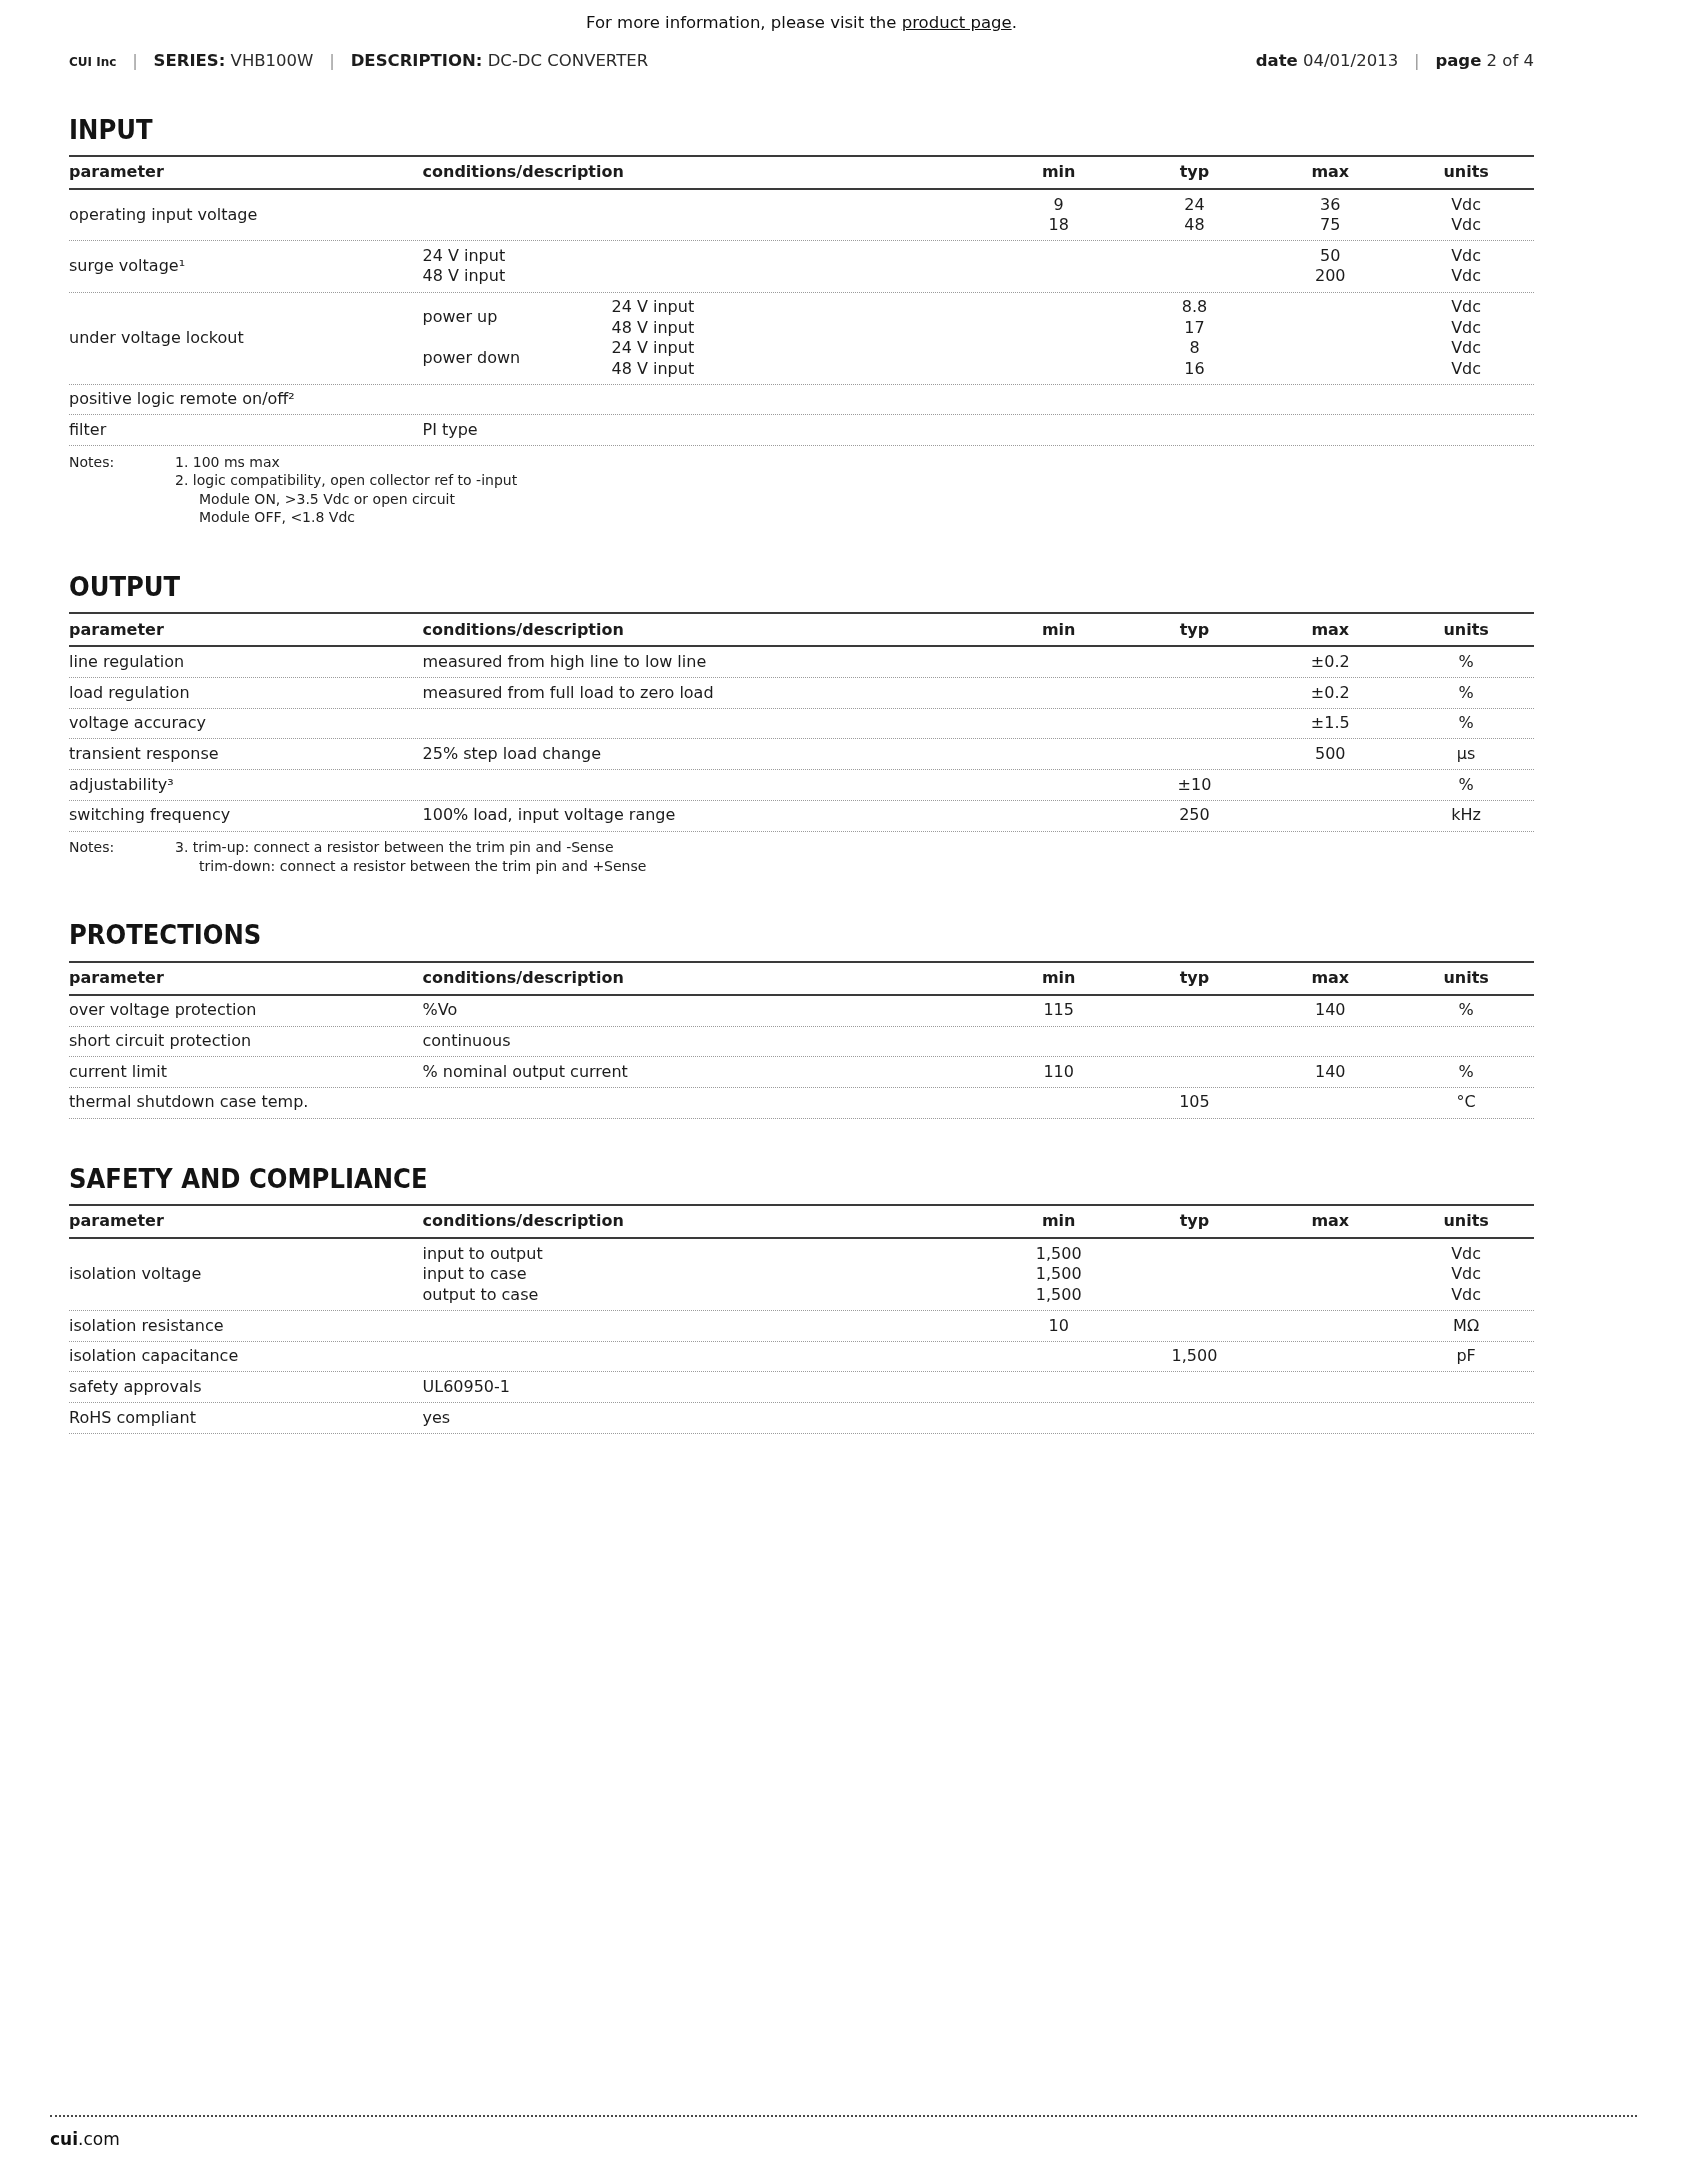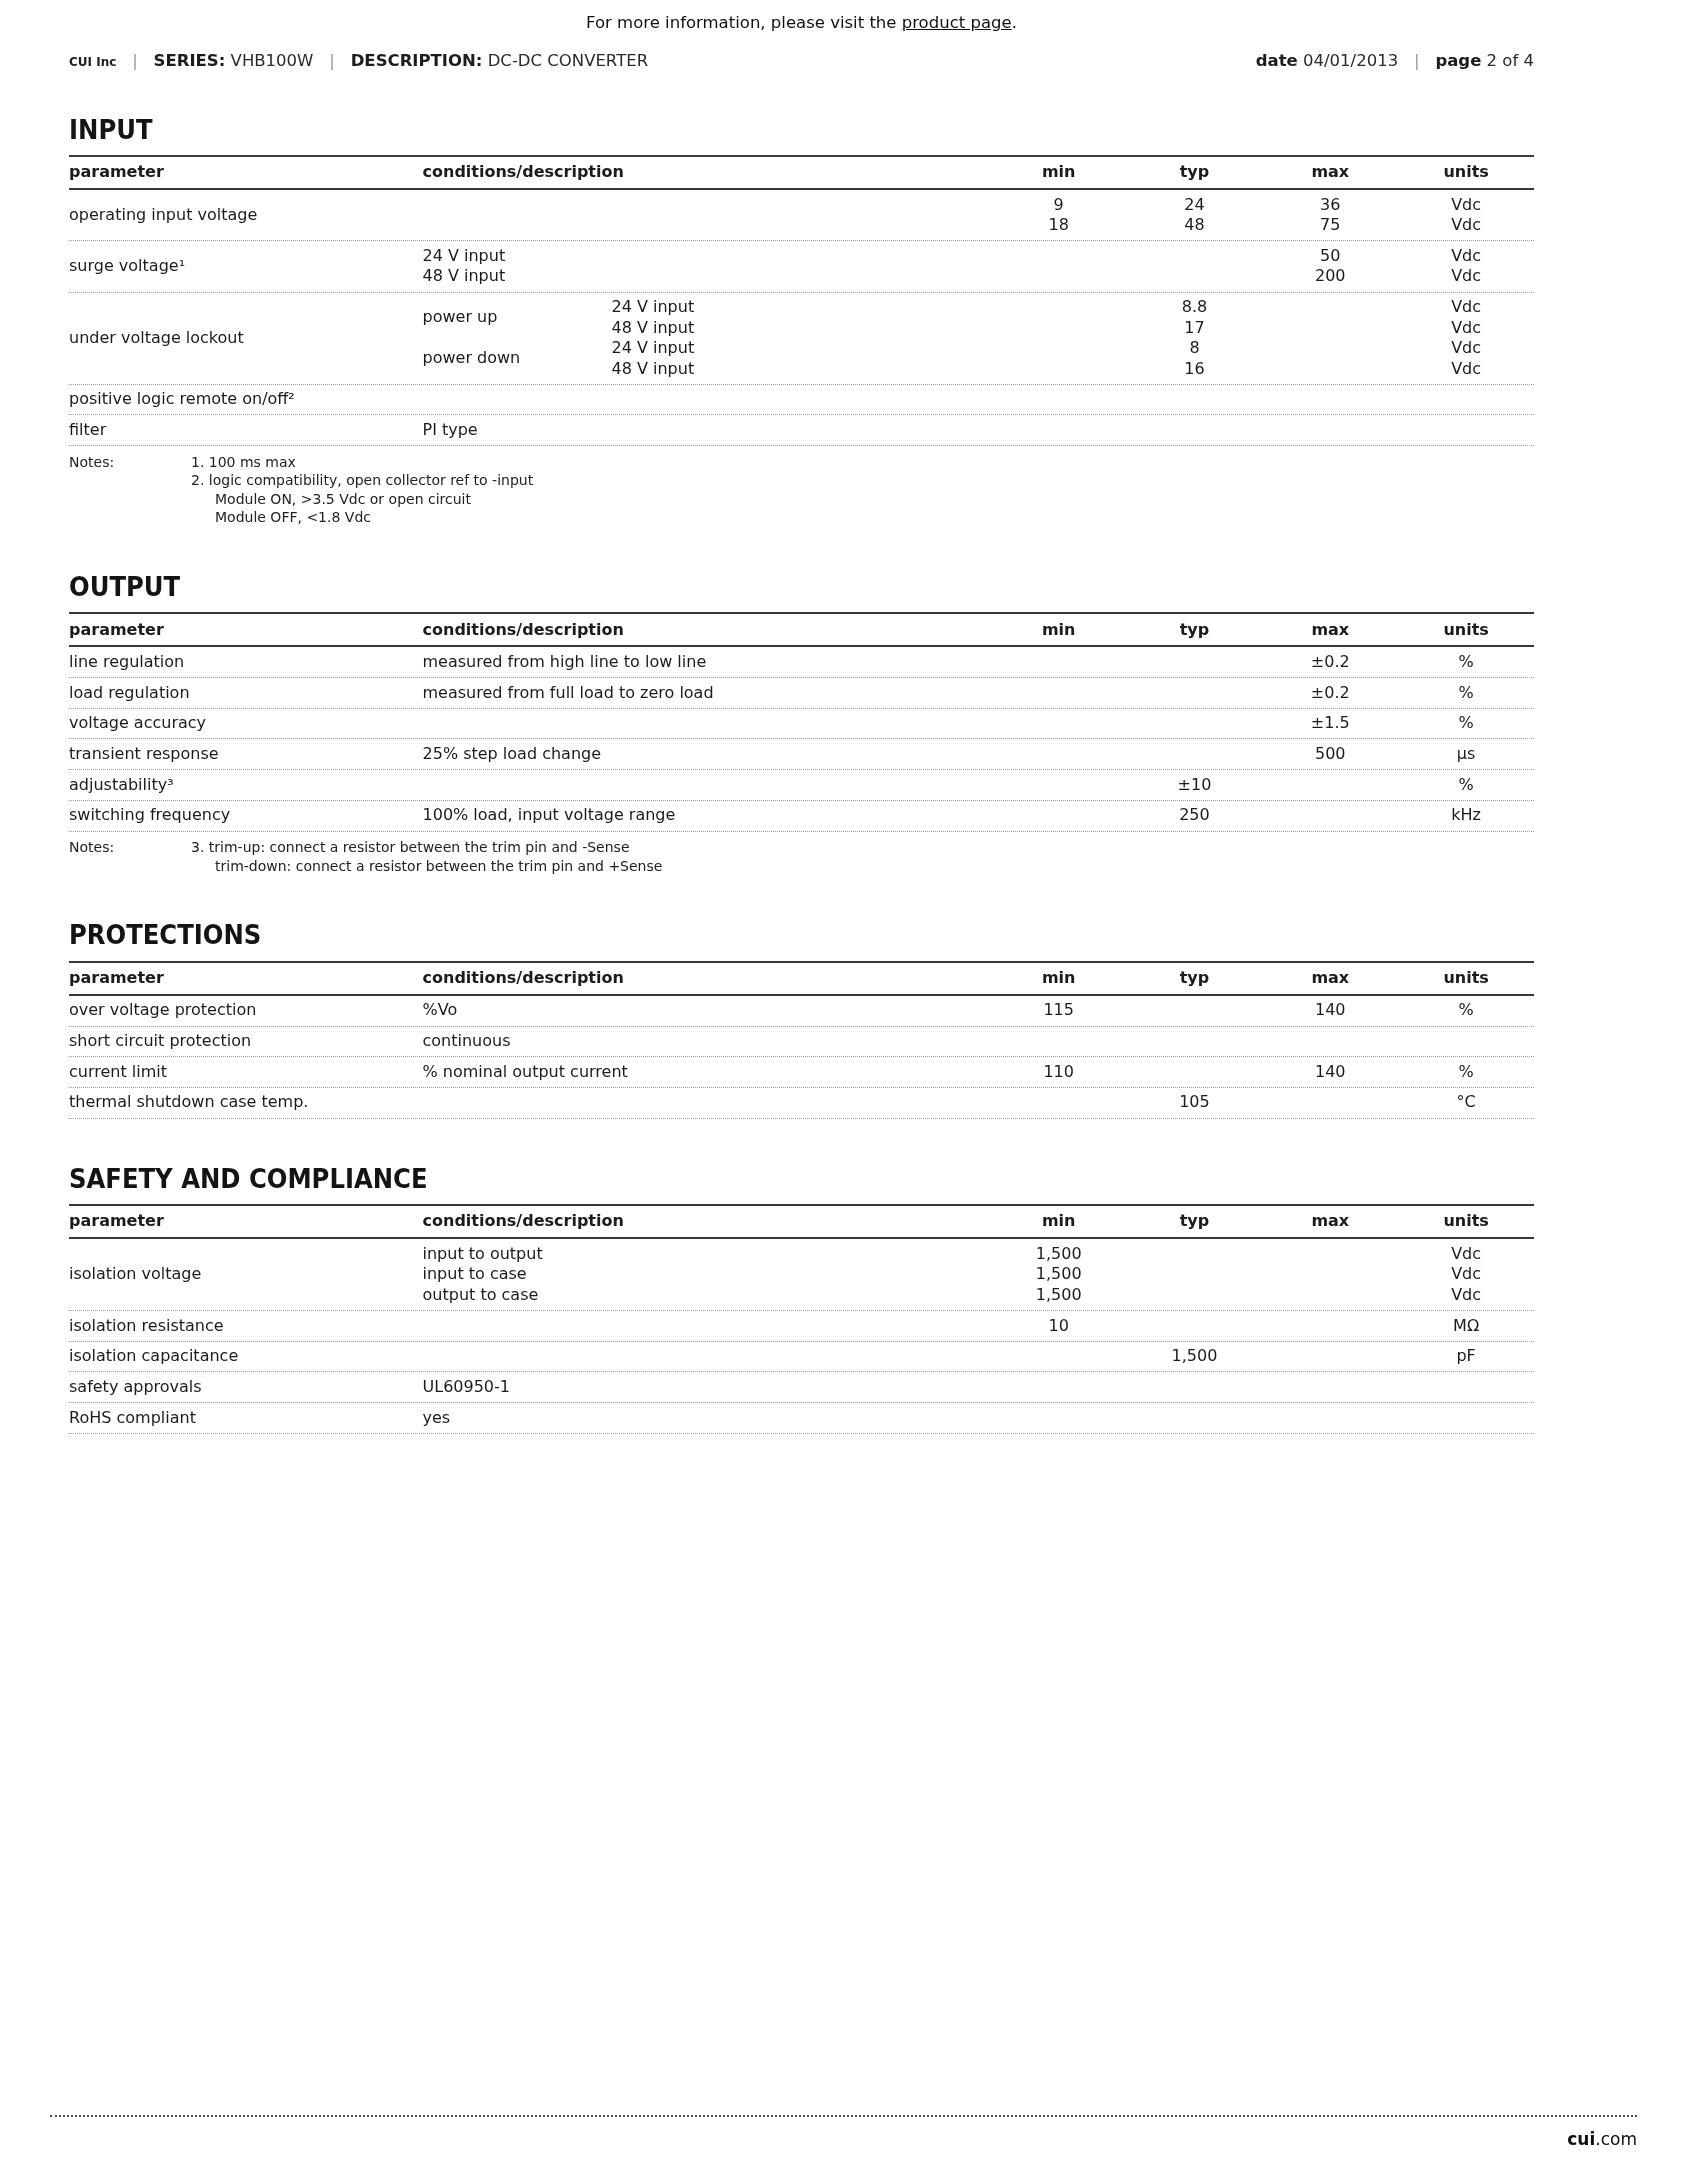--- a/index.html
+++ b/index.html
@@ -34,27 +34,27 @@
   .row { display: flex; align-items: center; padding: 4.6px 0; border-bottom: 1.3px dotted #9b9b9b; }
   .row.thead { border-top: 2.6px solid #3a3a3a; border-bottom: 2px solid #3a3a3a; font-weight: bold; padding: 5.3px 0; }
   .c { font-size: 16px; line-height: 20.5px; box-sizing: border-box; }
   .c.param { width: 354px; padding-right: 8px; }
   .c.cond  { width: 569px; padding-right: 8px; }
   .c.min, .c.typ, .c.max, .c.units { width: 136px; text-align: center; }
 
   .cg { display: flex; gap: 20px; }
   .cg-label { width: 169px; display: flex; align-items: center; }
 
-  .notes { display: flex; margin-top: 6.6px; font-size: 14px; line-height: 18.5px; color: #222; gap: 16px; }
+  .notes { display: flex; margin-top: 6.6px; font-size: 14px; line-height: 18.5px; color: #222; }
   .notes-label { width: 106px; flex: none; }
   .note-line.indent { padding-left: 24px; }
 
   .page-footer { position: absolute; left: 50px; right: 50px; bottom: 34px; }
   .footer-divider { border-top: 2px dotted #4a4a4a; height: 0; }
-  .footer-brand { text-align: right; margin-top: 12px; font-size: 17px; color: #111; }
+  .footer-brand { text-align: left; margin-top: 12px; font-size: 17px; color: #111; }
   .fb-bold { font-weight: bold; }
 </style>
 </head>
 <body>
 
 <div class="content">
 
   <div class="top-note">
     <span>For more information, please visit the </span><a class="plink" href="#">product page</a><span>.</span>
   </div>

